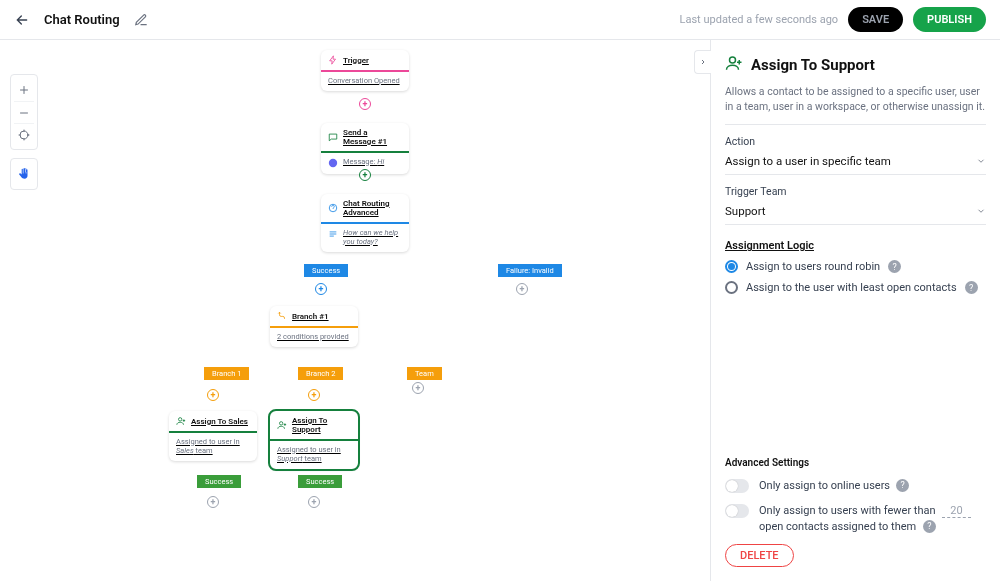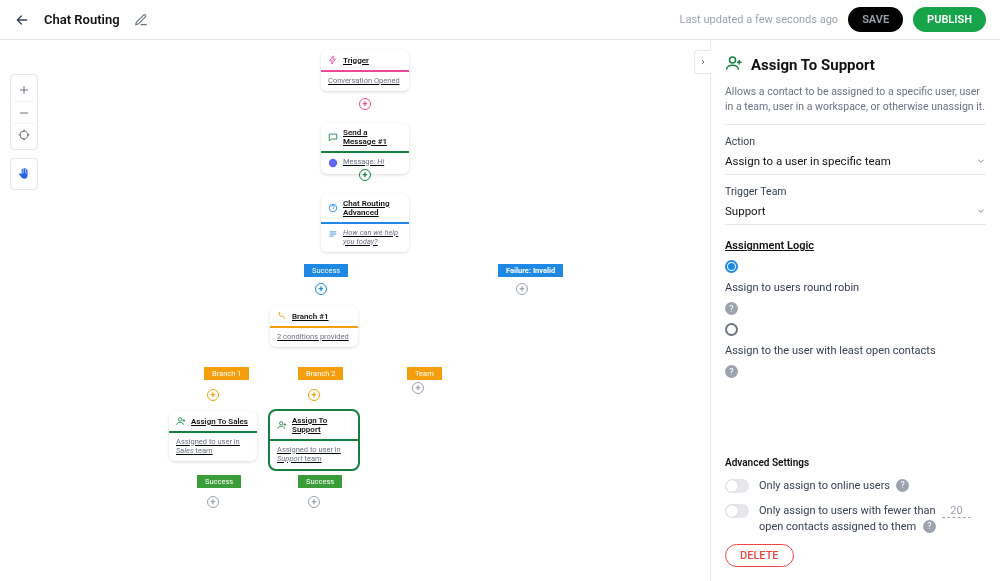--- a/index.html
+++ b/index.html
@@ -43,21 +43,21 @@
   
   .panel { width: 290px; border-left: 1px solid #e5e7eb; background: #fff; position: relative; display:flex; flex-direction:column;}
   .panel-collapse { position: absolute; top: 10px; left: -17px; width: 17px; height: 24px; background: #fff; border: 1px solid #e5e7eb; border-right: none; border-radius: 4px 0 0 4px; display: flex; align-items: center; justify-content: center; cursor: pointer; }
   .panel-inner { padding: 14px 14px 6px; overflow:auto; flex:1;}
   .panel-title { display: flex; align-items: center; gap: 8px; font-size: 15px; font-weight: 700; color: #111; margin-bottom: 8px; }
   .panel-desc { font-size: 10.5px; color: #6b7280; line-height: 1.45; padding-bottom: 10px; border-bottom: 1px solid #e5e7eb; }
   .field { padding-top: 10px; }
   .field-label { font-size: 10.5px; color: #374151; margin-bottom: 6px; }
   .select { font-size: 11.5px; color:#111; border-bottom: 1px solid #e5e7eb; padding-bottom: 6px; display: flex; justify-content: space-between; align-items: center; cursor: pointer; }
   .section-head { font-size: 11px; font-weight: 600; color:#111; margin-top:14px; margin-bottom:8px;text-decoration:underline;}
-  .radio-row { display:flex; align-items:flex-start; gap:8px; font-size:11px; color:#374151; margin-bottom:8px;flex-direction:column;}
+  .radio-row { display:flex; align-items:center; gap:8px; font-size:11px; color:#374151; margin-bottom:8px;}
   .radio-outer { width:13px; height:13px; border-radius:50%; border:2px solid #1e88e5; display:flex; align-items:center; justify-content:center; flex:0 0 13px;}
   .radio-outer.off { border-color:#6b7280;}
   .radio-inner { width:7px; height:7px; border-radius:50%; background:#1e88e5;}
   .help-q { width:13px; height:13px; border-radius:50%; background:#9ca3af; color:#fff; font-size:9px; display:flex; align-items:center; justify-content:center; flex:0 0 13px;}
   .panel-bottom { padding: 10px 14px 14px; }
   .adv-head { font-size:10px; font-weight:600; color:#111; margin-bottom:10px;}
   .toggle-row { display:flex; align-items:flex-start; gap:10px; font-size:11px; color:#374151; margin-bottom:10px; line-height:1.4;}
   .toggle { width:24px; height:14px; border-radius:7px; background:#e5e7eb; position:relative; flex:0 0 24px; margin-top:1px;}
   .toggle::after { content:''; position:absolute; width:12px; height:12px; background:#fff; border-radius:50%; top:1px; left:1px; box-shadow:0 0 1px rgba(0,0,0,.3);}
   .dashed-val { border-bottom:1px dashed #9ca3af; color:#9ca3af; padding:0 8px; margin:0 4px;}
@@ -196,21 +196,21 @@
       <div class="node-accent" style="background:#1e88e5;"></div>
       <div class="node-body">
           <span class="mico"><svg width="10" height="10" viewBox="0 0 24 24" stroke="#1e88e5" stroke-width="2">
               <path d="M4 7h16M4 12h16M4 17h10"></path>
             </svg></span>
           <span class="italic">How can we help you today?</span>
         </div>
     </div>
 
     <div class="pill pill-blue" style="left:304px; top:224px;">Success</div>
-    <div class="pill pill-blue" style="left:498px; top:224px;font-weight:bold;">Failure: Invalid</div>
+    <div class="pill pill-blue" style="left:498px; top:224px;">Failure: Invalid</div>
     <div class="plus-circle pc-blue" style="left:321px; top:249px;">+</div>
     <div class="plus-circle pc-grey" style="left:522px; top:249px;">+</div>
 
     
     <div class="node" style="left:270px; top:266px;">
       <div class="node-head">
           <span class="mico">
             <svg width="10" height="10" viewBox="0 0 24 24" fill="none" stroke="#f59e0b" stroke-width="2">
               <path d="M6 3v6a4 4 0 004 4h4a4 4 0 014 4v2M6 3l-3 3M6 3l3 3"></path>
             </svg>

